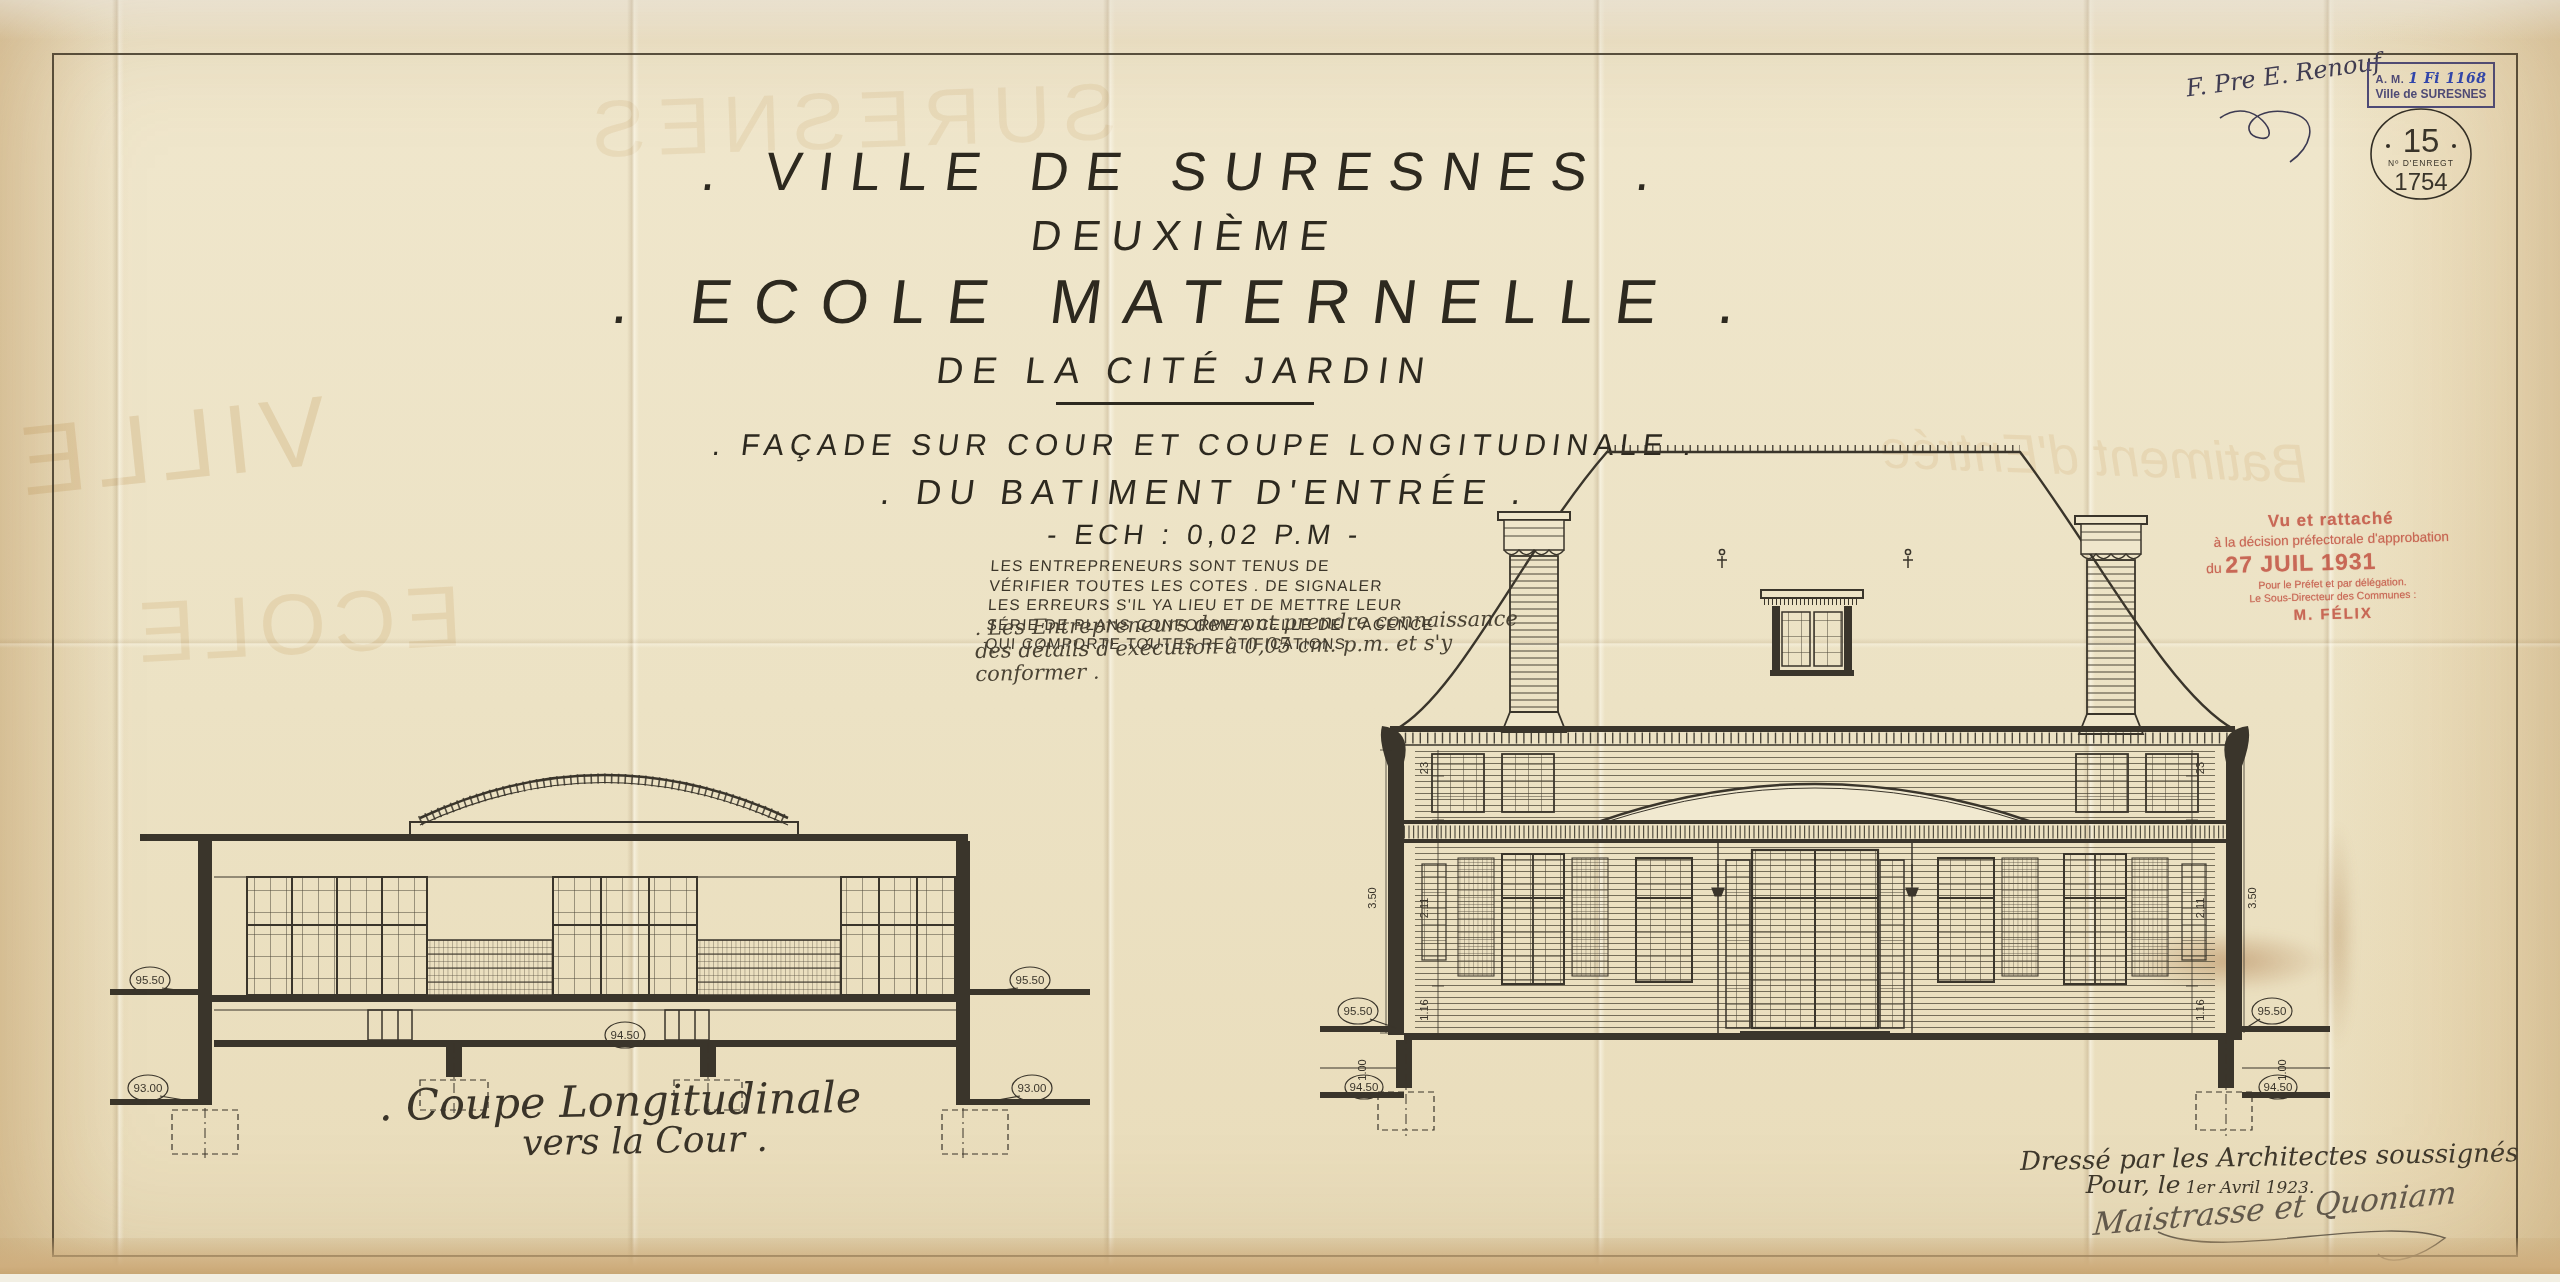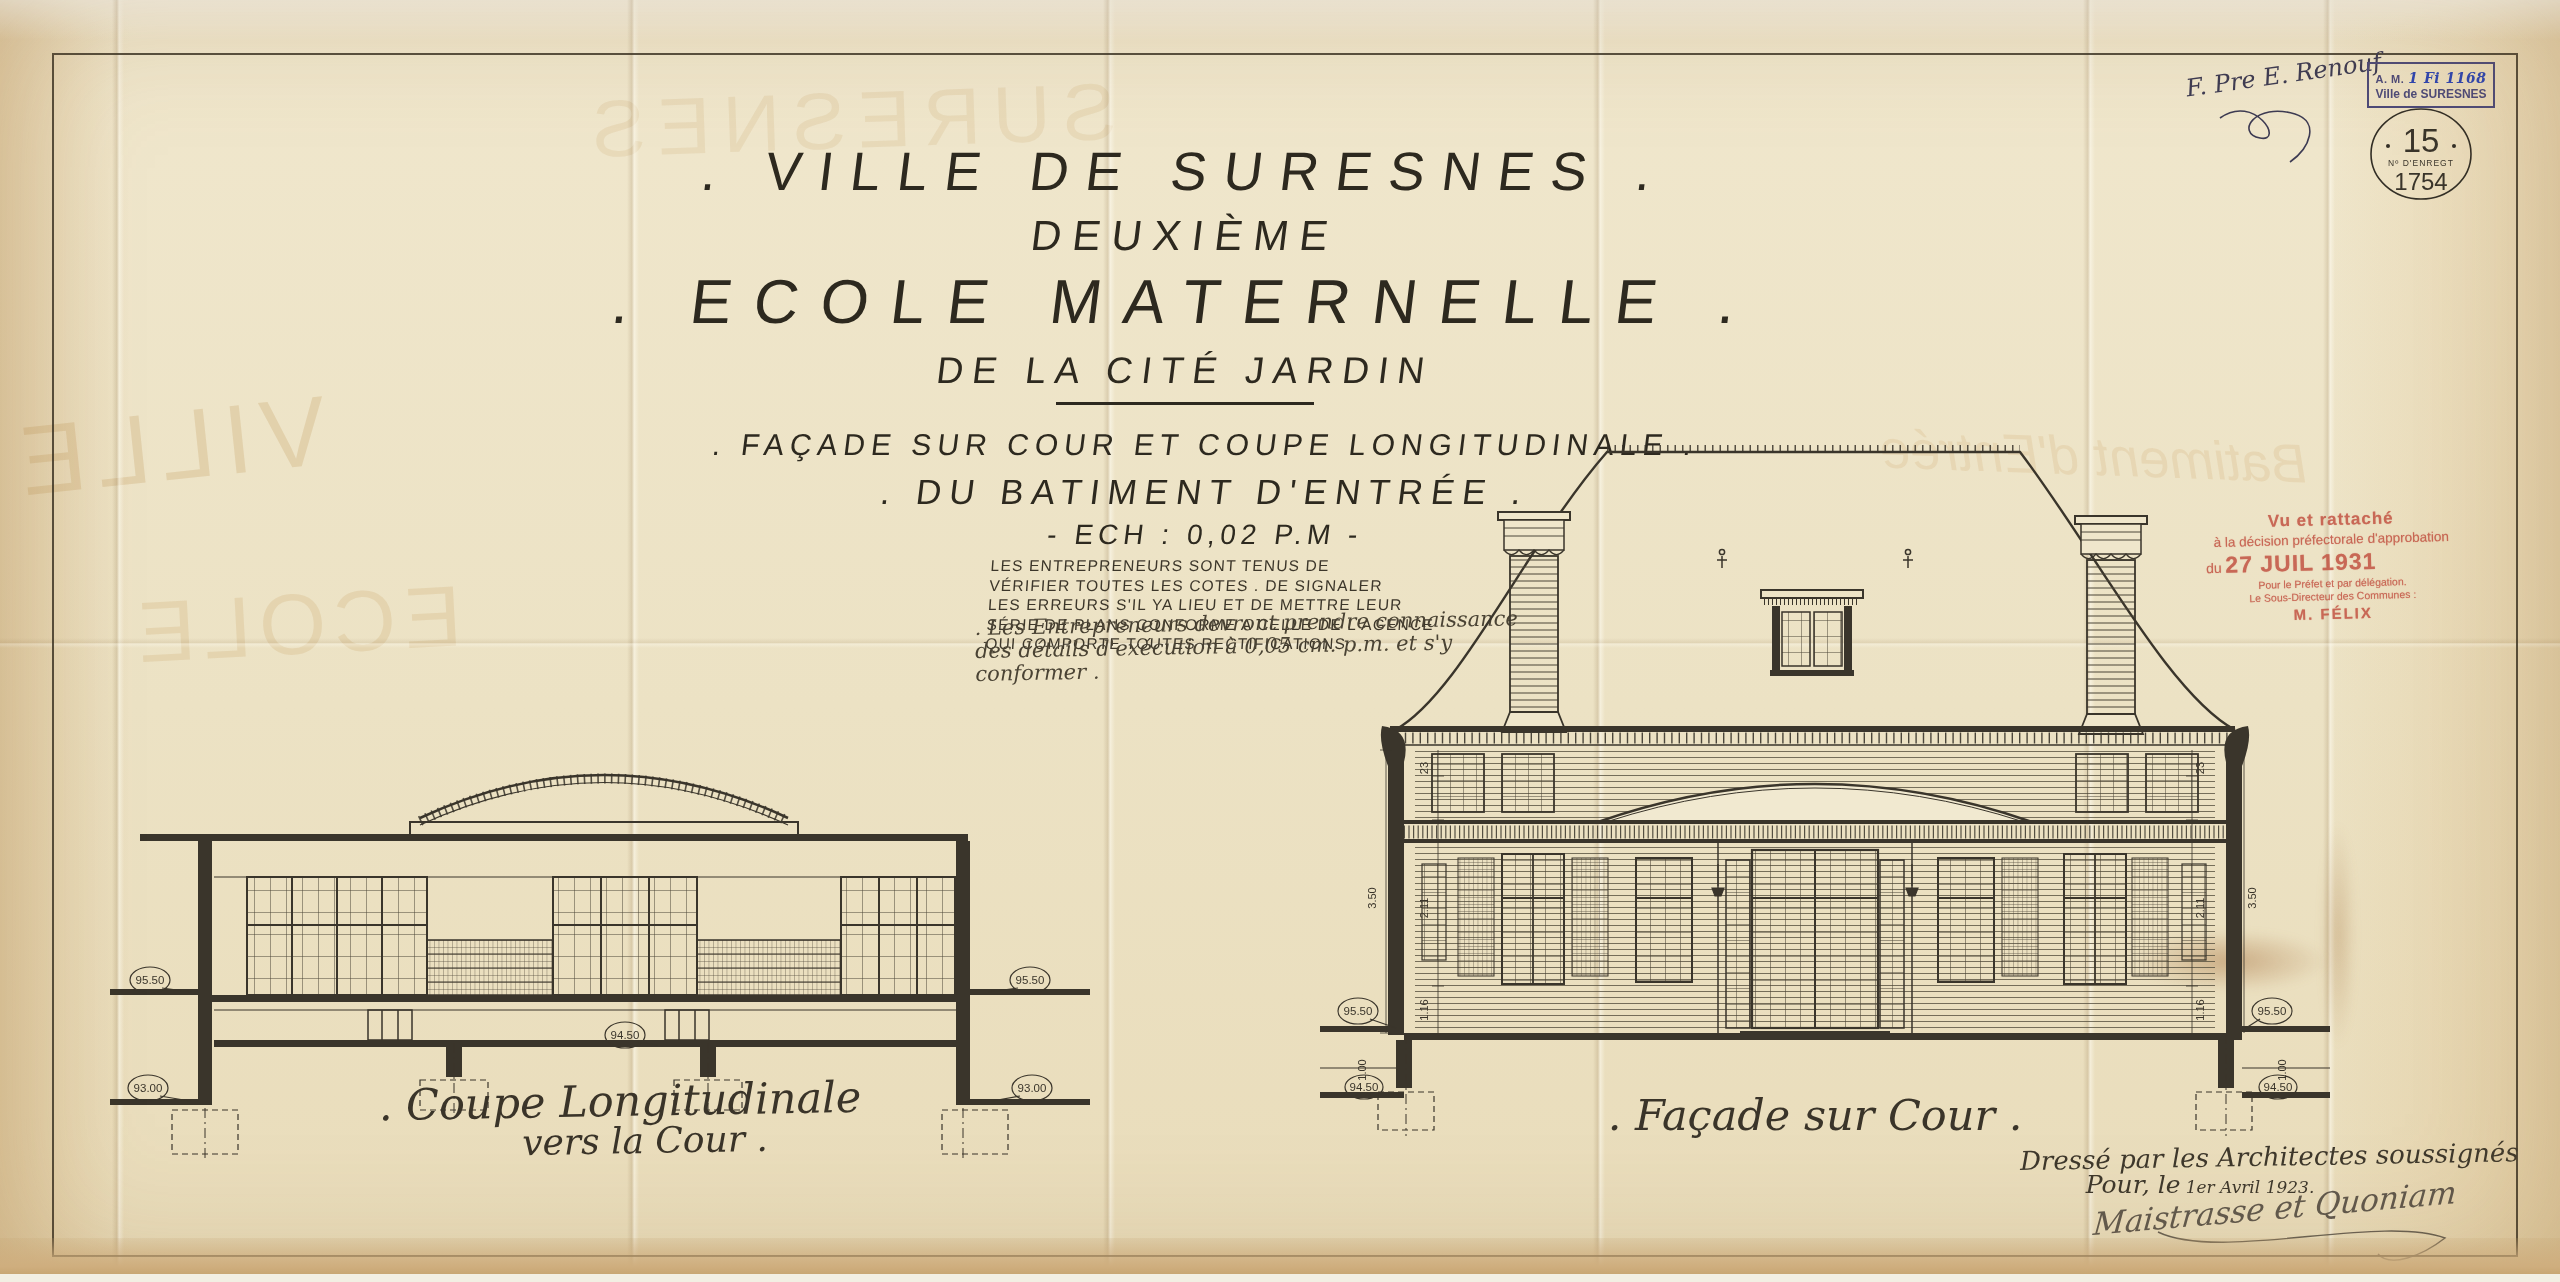--- a/index.html
+++ b/index.html
@@ -401,21 +401,20 @@
         <text x="38" y="587">95.50</text>
         <text x="952" y="587">95.50</text>
         <text x="44" y="663">94.50</text>
         <text x="958" y="663">94.50</text>
       </g>
     </g>
   </svg>
 
   <div class="abs caption capL1">. Coupe Longitudinale</div>
   <div class="abs caption capL2">vers la Cour .</div>
-  <div class="abs caption capR">. Façade sur Cour .</div>
 
   <div class="abs footer1">Dressé par les Architectes soussignés</div>
   <div class="abs footer2">
     <span class="big">Pour, le</span>
     <span class="small">1er Avril 1923.</span>
   </div>
   <div class="abs signature">Maistrasse et Quoniam</div>
   <svg class="abs" style="left:2150px;top:1218px" width="320" height="50">
     <path d="M8,14 C70,44 230,-4 295,20 C272,38 240,50 228,36" fill="none" stroke="#49423a" stroke-width="1.4" opacity=".8"></path>
   </svg>

